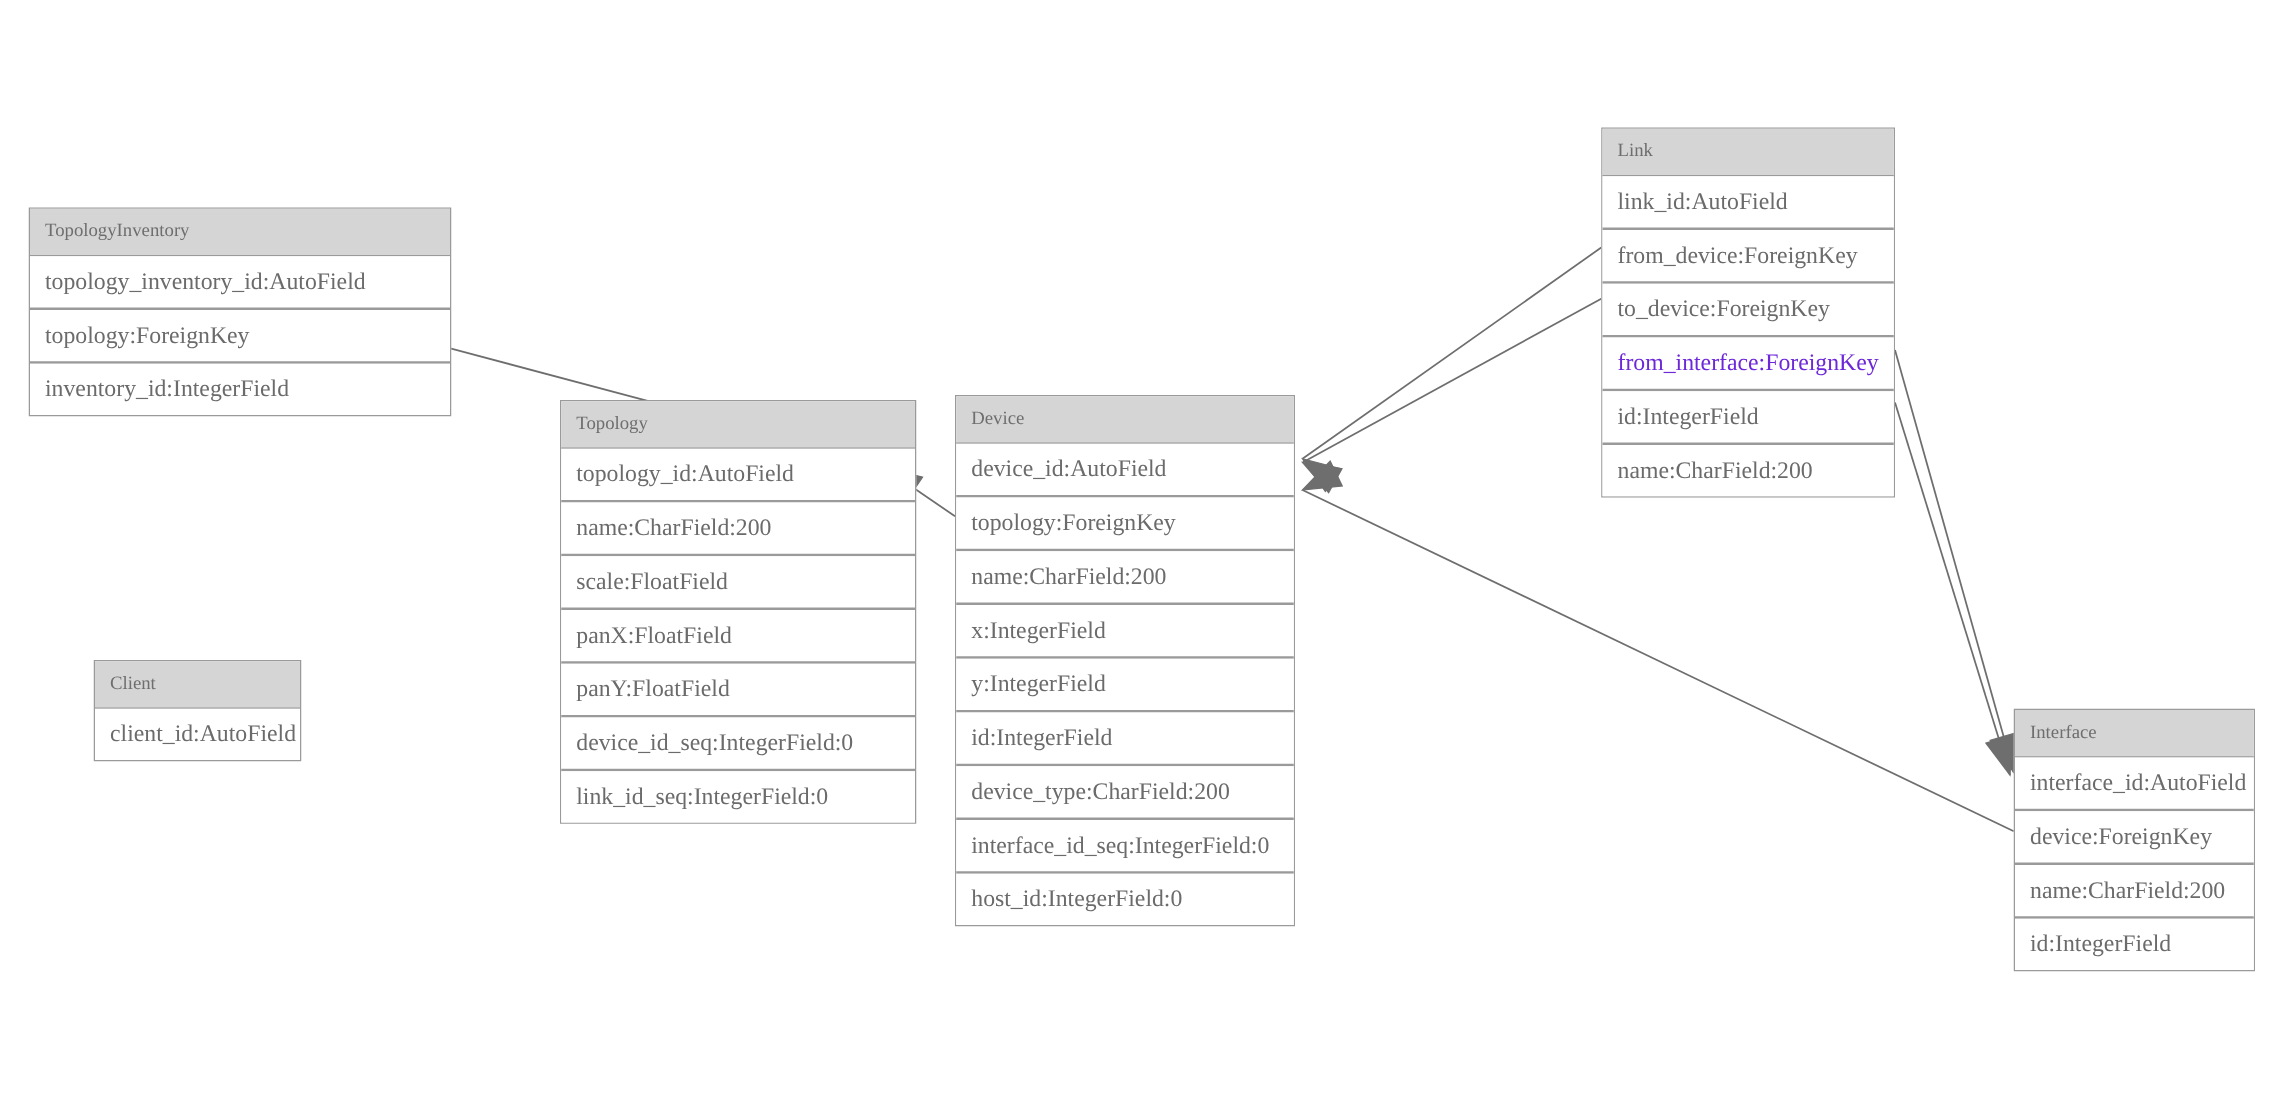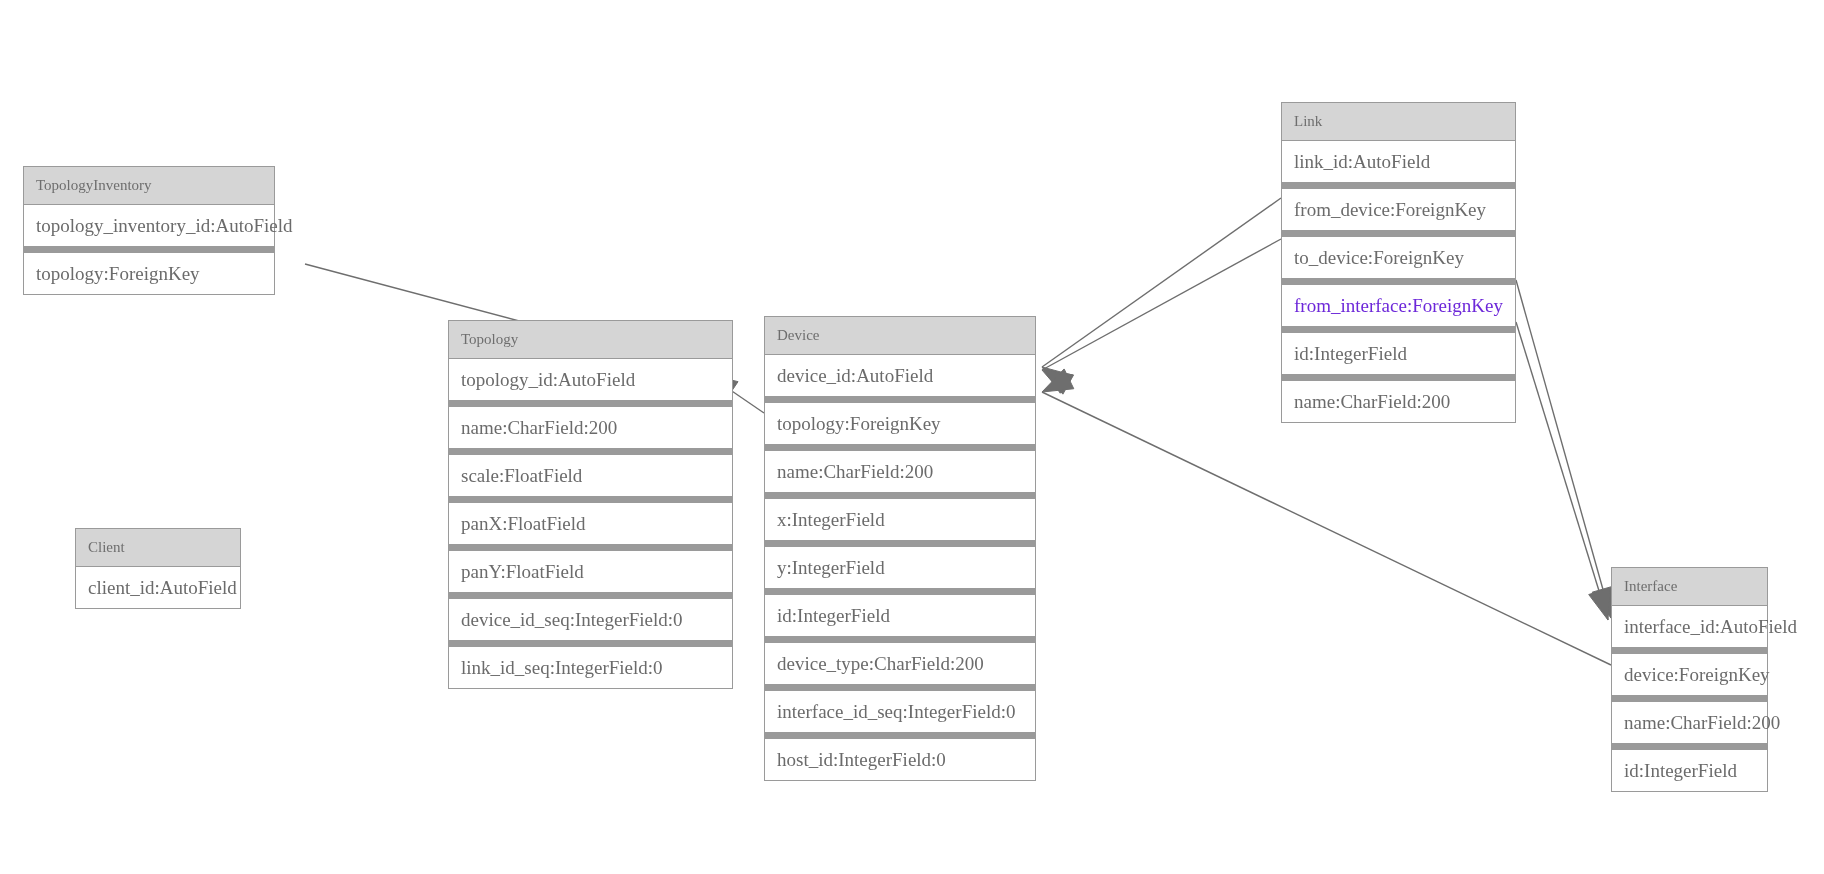--- a/index.html
+++ b/index.html
@@ -43,21 +43,21 @@
     white-space: nowrap;
   }
   .entity-attrs {
     display: block;
   }
   .attr {
     color: #6b6b6b;
     font-size: 19px;
     line-height: 1;
     padding: 11px 10px 11px 12px;
-    border-bottom: 7px solid #0369a1;
+    border-bottom: 2px solid #0369a1;
     box-sizing: border-box;
     white-space: nowrap;
     background: #ffffff;
   }
   .attr:last-child {
     border-bottom: none;
   }
 </style>
 </head>
 <body>
@@ -89,25 +89,26 @@
       <g>
         <path d="M 1516 280 L 1611 618" stroke="#6e6e6e" stroke-width="1.4" fill="none"></path>
         <polygon points="1611,618 1592.1570006701684,592.1941600358374 1613.3047579808115,586.1301382078635" fill="#6e6e6e" stroke="#6e6e6e" stroke-width="1"></polygon>
       </g>
       <g>
         <path d="M 1516 322 L 1608 620" stroke="#6e6e6e" stroke-width="1.4" fill="none"></path>
         <polygon points="1608,620 1588.7094965427245,594.5269460730591 1609.7482011739112,588.0947685691589" fill="#6e6e6e" stroke="#6e6e6e" stroke-width="1"></polygon>
       </g>
     </svg>
 
-<div class="entity" style="left: 23px; top: 166px; width: 252px; border-color: rgb(154, 154, 154);">
+<div class="entity" style="left: 23px; top: 166px; width: 338px; border-color: rgb(154, 154, 154);">
       <div class="entity-title" style="background: rgb(213, 213, 213); border-bottom-color: rgb(154, 154, 154);">TopologyInventory</div>
       <div class="entity-attrs">
         <div class="attr" style="color: rgb(107, 107, 107); border-bottom-color: rgb(154, 154, 154);">topology_inventory_id:AutoField</div>
         <div class="attr" style="color: rgb(107, 107, 107); border-bottom-color: rgb(154, 154, 154);">topology:ForeignKey</div>
+        <div class="attr" style="color: rgb(107, 107, 107); border-bottom-color: rgb(154, 154, 154);">inventory_id:IntegerField</div>
       </div>
     </div>
     <div class="entity" style="left: 75px; top: 528px; width: 166px; border-color: rgb(154, 154, 154);">
       <div class="entity-title" style="background: rgb(213, 213, 213); border-bottom-color: rgb(154, 154, 154);">Client</div>
       <div class="entity-attrs">
         <div class="attr" style="color: rgb(107, 107, 107); border-bottom-color: rgb(154, 154, 154);">client_id:AutoField</div>
       </div>
     </div>
     <div class="entity" style="left: 448px; top: 320px; width: 285px; border-color: rgb(154, 154, 154);">
       <div class="entity-title" style="background: rgb(213, 213, 213); border-bottom-color: rgb(154, 154, 154);">Topology</div>
@@ -139,21 +140,21 @@
       <div class="entity-title" style="background: rgb(213, 213, 213); border-bottom-color: rgb(154, 154, 154);">Link</div>
       <div class="entity-attrs">
         <div class="attr" style="color: rgb(107, 107, 107); border-bottom-color: rgb(154, 154, 154);">link_id:AutoField</div>
         <div class="attr" style="color: rgb(107, 107, 107); border-bottom-color: rgb(154, 154, 154);">from_device:ForeignKey</div>
         <div class="attr" style="color: rgb(107, 107, 107); border-bottom-color: rgb(154, 154, 154);">to_device:ForeignKey</div>
         <div class="attr" style="color: #6d28d9; border-bottom-color: rgb(154, 154, 154);">from_interface:ForeignKey</div>
         <div class="attr" style="color: rgb(107, 107, 107); border-bottom-color: rgb(154, 154, 154);">id:IntegerField</div>
         <div class="attr" style="color: rgb(107, 107, 107); border-bottom-color: rgb(154, 154, 154);">name:CharField:200</div>
       </div>
     </div>
-    <div class="entity" style="left: 1611px; top: 567px; width: 157px; border-color: rgb(154, 154, 154);">
+    <div class="entity" style="left: 1611px; top: 567px; width: 193px; border-color: rgb(154, 154, 154);">
       <div class="entity-title" style="background: rgb(213, 213, 213); border-bottom-color: rgb(154, 154, 154);">Interface</div>
       <div class="entity-attrs">
         <div class="attr" style="color: rgb(107, 107, 107); border-bottom-color: rgb(154, 154, 154);">interface_id:AutoField</div>
         <div class="attr" style="color: rgb(107, 107, 107); border-bottom-color: rgb(154, 154, 154);">device:ForeignKey</div>
         <div class="attr" style="color: rgb(107, 107, 107); border-bottom-color: rgb(154, 154, 154);">name:CharField:200</div>
         <div class="attr" style="color: rgb(107, 107, 107); border-bottom-color: rgb(154, 154, 154);">id:IntegerField</div>
       </div>
     </div>
   </div>
 

